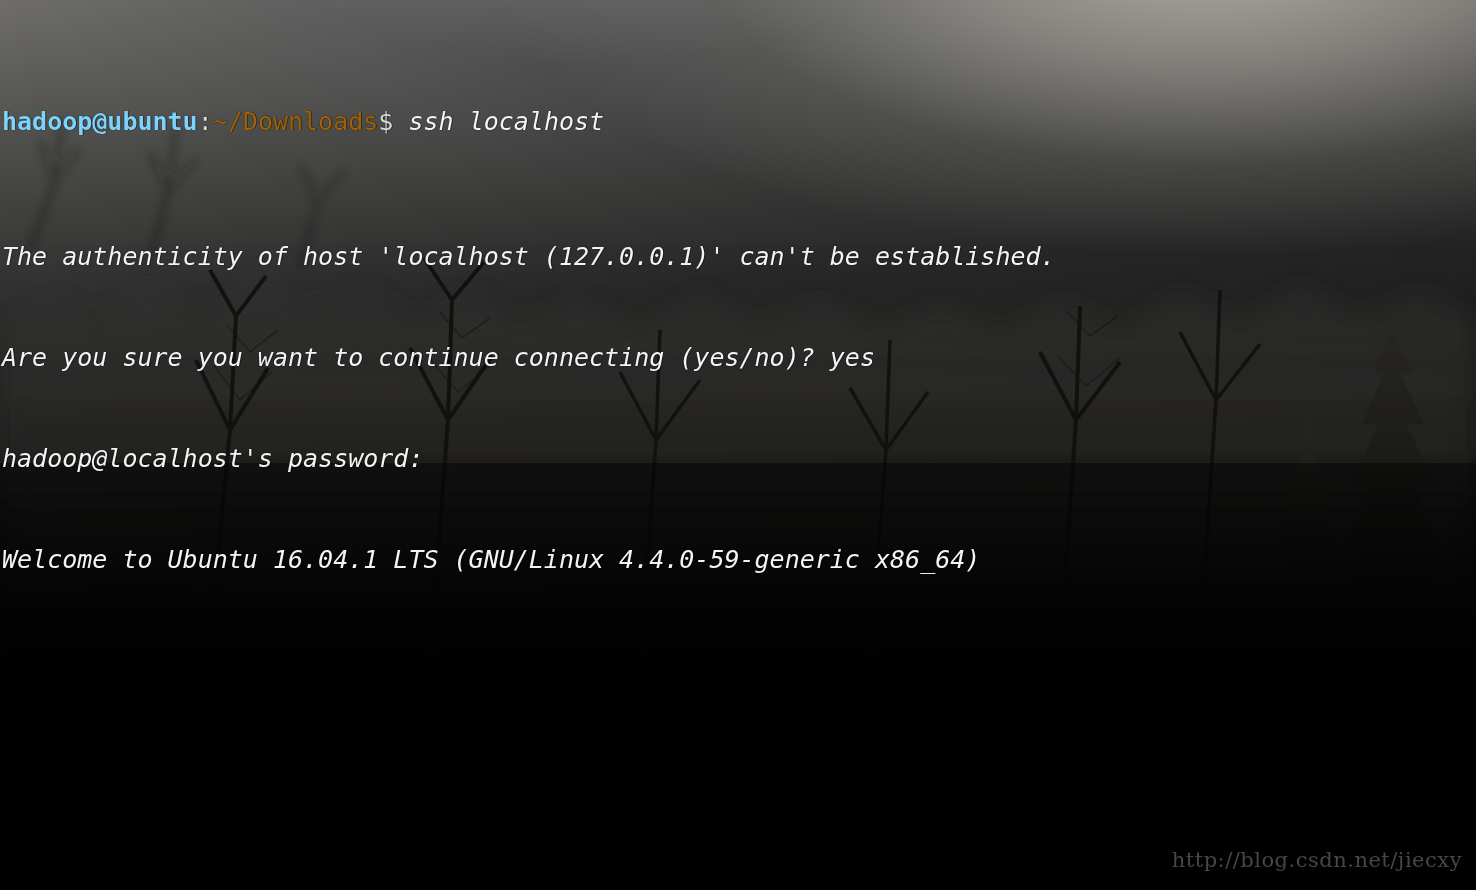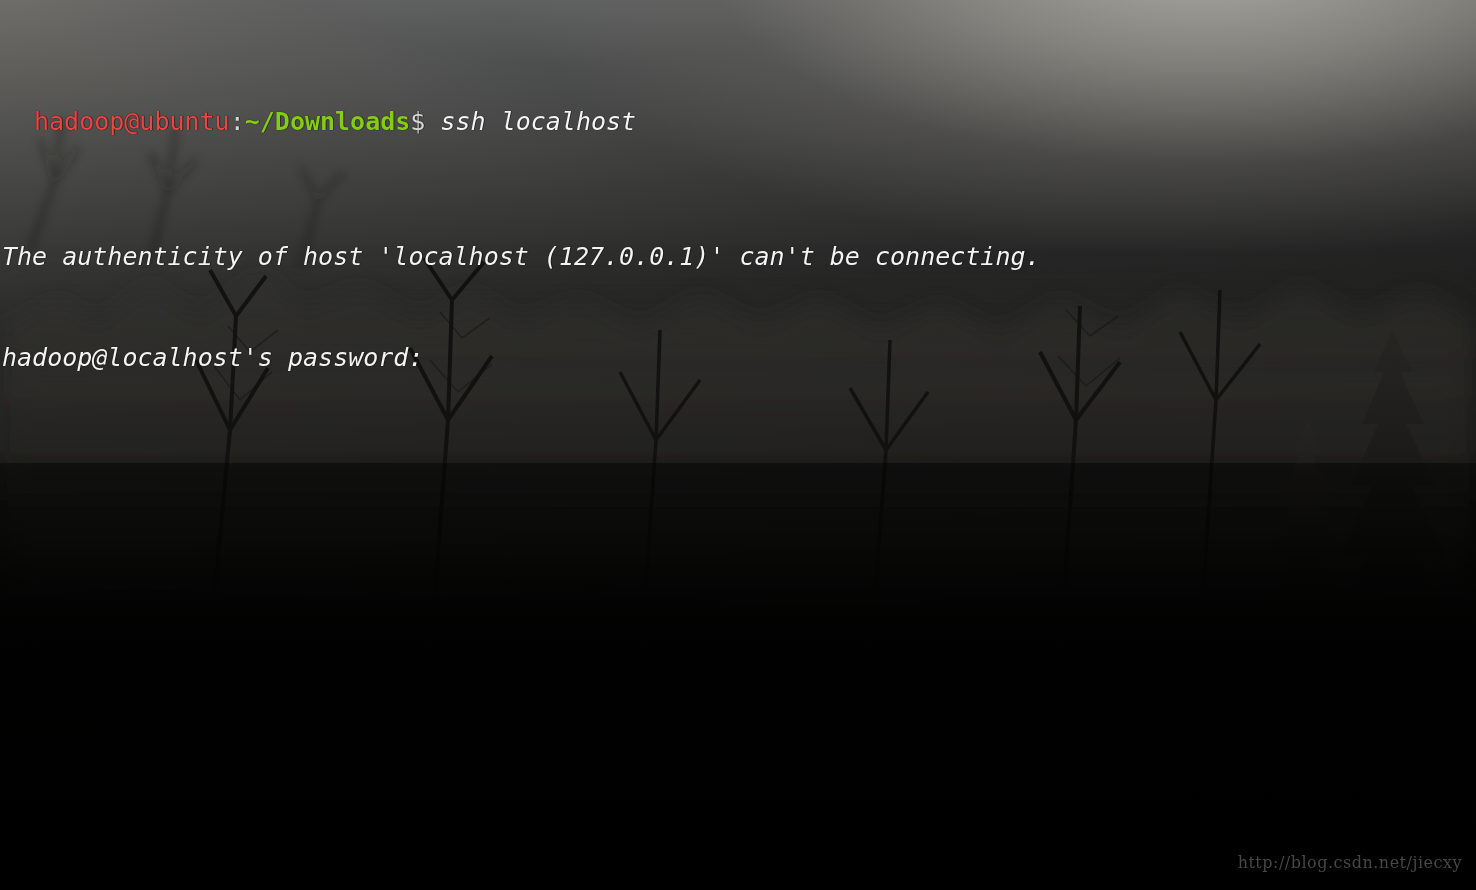--- a/index.html
+++ b/index.html
@@ -40,30 +40,30 @@
     padding:4px 0 0 2px;
     font-size:25px;
     line-height:33.7px;
     letter-spacing:0px;
     white-space:pre;
     color:#f2f2f2;
     text-shadow:0 0 1px rgba(0,0,0,.9), 1px 0 0 rgba(0,0,0,.35);
   }
   .line { height:33.7px; }
   .blank { height:33.7px; }
-  .u { color:#ef4444; font-weight:normal;margin-left:32px; }   
+  .u { color:#7dd3fc; font-weight:bold; }   
   .c { color:#d8d8d8; }                     
-  .p { color:#84cc16; font-weight:bold; }   
+  .p { color:#a16207; font-weight:normal; }   
   .t { color:#f4f4f4;font-style:italic; }                     
 
   
   #watermark {
     position:absolute; right:14px; bottom:18px;
     font-family:"DejaVu Serif","Liberation Serif",serif;
-    font-size:16px; letter-spacing:.5px;
+    font-size:21px; letter-spacing:.5px;
     color:#4d4a47; opacity:.95; white-space:pre;
   }
 </style>
 </head>
 <body>
 
 <div id="wallpaper">
   <div class="sky"></div>
   <div class="mist"></div>
 
@@ -133,22 +133,24 @@
       </g>
     </svg>
   </div>
   <div class="ground"></div>
 </div>
 
 <div id="terminal">
 
   <div class="line"><span class="u">hadoop@ubuntu</span><span class="c">:</span><span class="p">~/Downloads</span><span class="c">$</span><span class="t"> ssh localhost</span></div>
 
-  <div class="line t">The authenticity of host 'localhost (127.0.0.1)' can't be connecting.</div>
+  <div class="line t">The authenticity of host 'localhost (127.0.0.1)' can't be established.</div>
+  <div class="line t">Are you sure you want to continue connecting (yes/no)? yes</div>
   <div class="line t">hadoop@localhost's password:</div>
+  <div class="line t">Welcome to Ubuntu 16.04.1 LTS (GNU/Linux 4.4.0-59-generic x86_64)</div>
 
   <div class="blank"></div>
 
   
   
   
 
   
 
   

